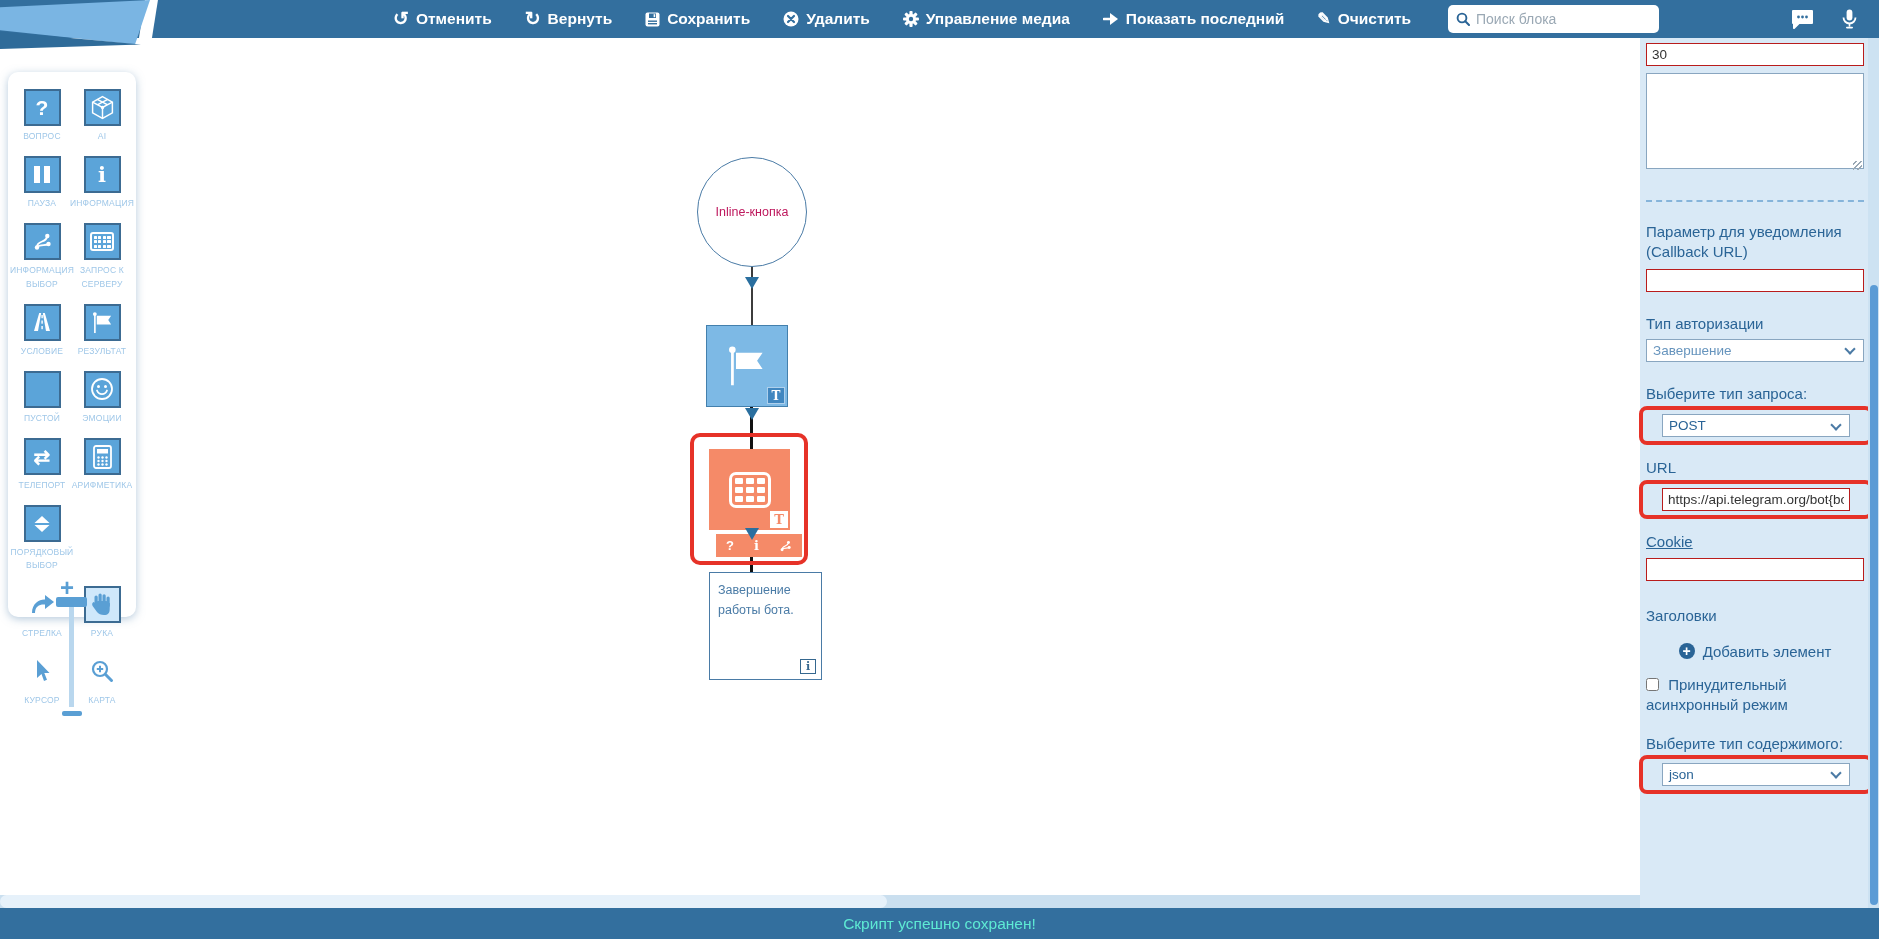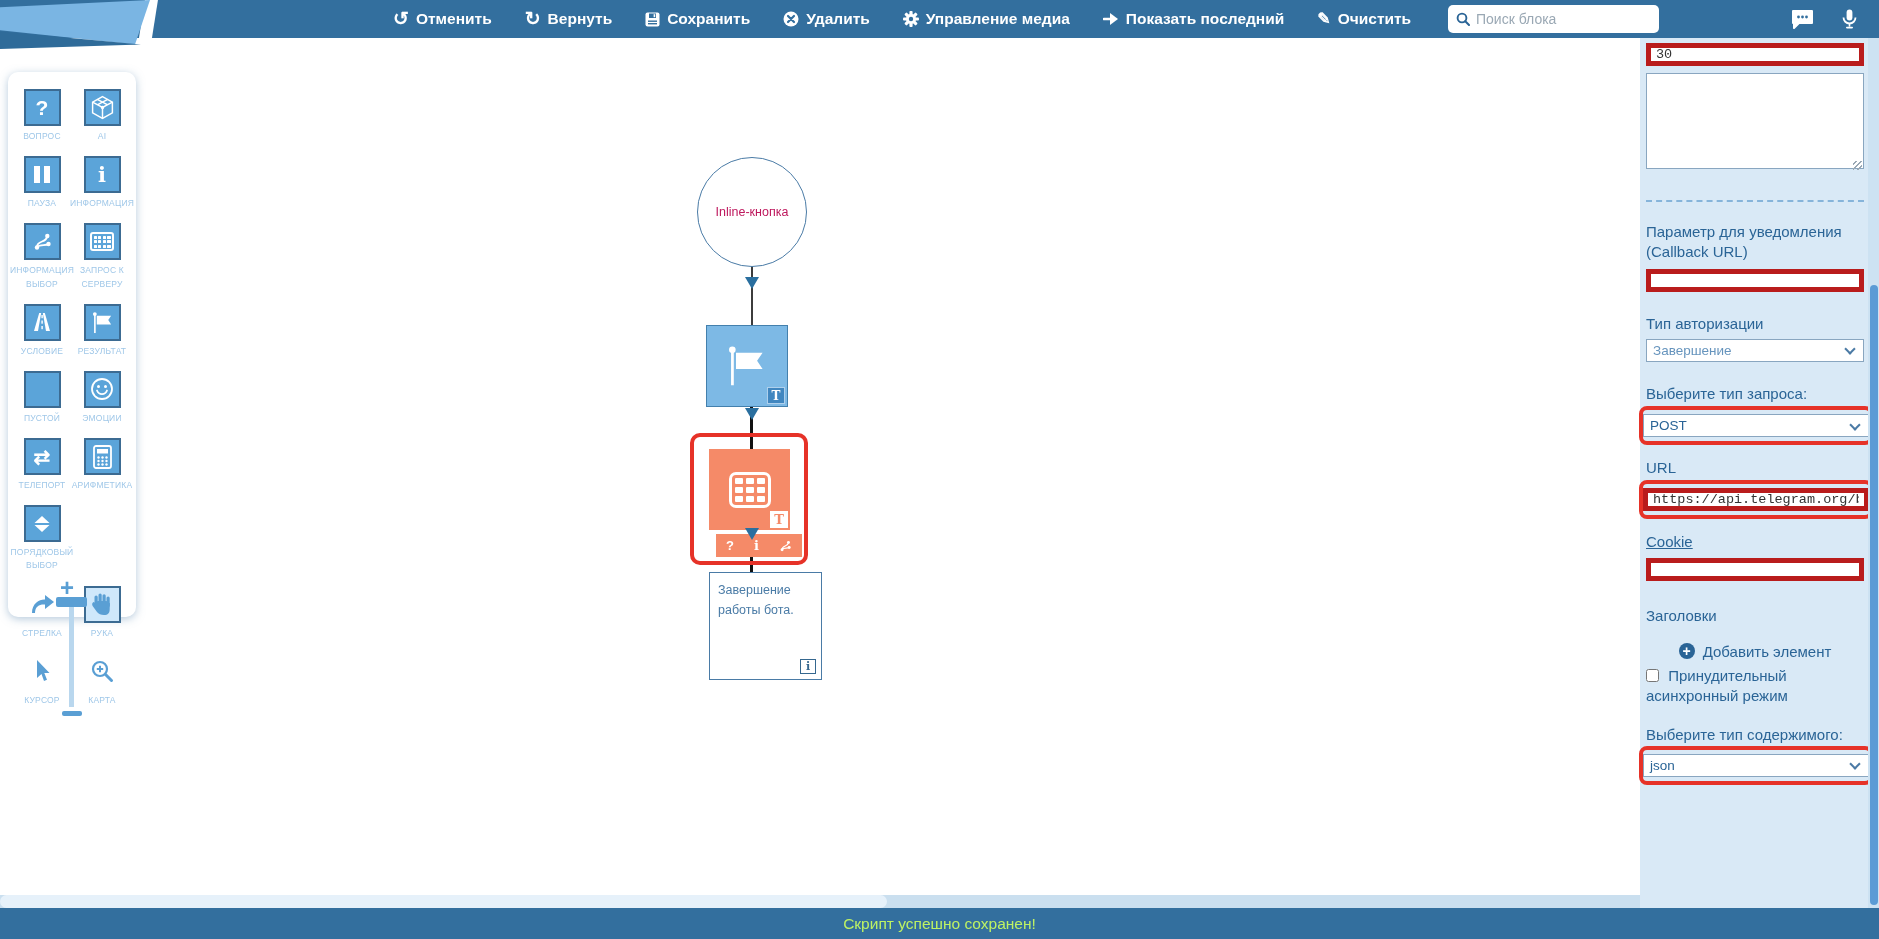--- a/index.html
+++ b/index.html
@@ -56,40 +56,40 @@
   .mini-bar { position:absolute; left:716px; top:534px; width:86px; height:23px; background:#f58a68; display:flex; align-items:center; justify-content:space-around; color:#fff; z-index:5; }
   .mini-q { font-weight:bold; font-size:13px; cursor:pointer; }
   .mini-i { font-family:"DejaVu Serif","Liberation Serif",serif; font-weight:bold; font-size:13px; cursor:pointer; }
   .note { position:absolute; left:709px; top:572px; width:113px; height:108px; background:#fff; border:1px solid #4a7ba6; padding:7px 8px; font-size:12.5px; color:#4a7ba6; line-height:1.6; cursor:pointer; z-index:2; }
   .note-i { position:absolute; right:5px; bottom:5px; width:16px; height:15px; border:1.5px solid #35678f; color:#35678f; background:#fff; font-family:"DejaVu Serif","Liberation Serif",serif; font-weight:bold; font-size:11px; display:flex; align-items:center; justify-content:center; }
 
   
   .sidebar { position:absolute; left:1640px; top:38px; width:239px; height:870px; background:#d9e9f6; z-index:8; color:#2a6496; }
   .sb-content { position:absolute; left:6px; right:15px; top:0; }
   .sb-label { font-size:15px; line-height:1.35; margin-top:22px; }
-  .sb-input { width:100%; height:23px; border:5px solid #b91c1c; background:#fff; font-size:13.5px; padding:0 5px; color:#333; outline:none; font-family:Liberation Mono, monospace; }
+  .sb-input { width:100%; height:23px; border:1px solid #b91c1c; background:#fff; font-size:13.5px; padding:0 5px; color:#333; outline:none; font-family:Liberation Sans, sans-serif; }
   .sb-ta-wrap { position:relative; margin-top:7px; }
   .sb-ta { width:100%; height:96px; border:1px solid #89a6c0; background:#fff; resize:none; outline:none; }
   .ta-grip { position:absolute; right:2px; bottom:3px; width:9px; height:9px; background:repeating-linear-gradient(135deg, transparent 0 2px, #9aa8b4 2px 3.5px); pointer-events:none; }
   .sb-divider { border-top:2px dashed #86b4da; margin-top:27px; }
   .sb-select { position:relative; background:#fff; border:1px solid #89a6c0; height:23px; display:flex; align-items:center; padding:0 22px 0 6px; font-size:13.5px; color:#2a6496; cursor:pointer; }
   .sb-select .chev { position:absolute; right:9px; top:5.5px; width:8px; height:8px; border-right:2px solid #4b7aa5; border-bottom:2px solid #4b7aa5; transform:rotate(45deg); }
   .sb-select.dim { color:#6694bd; }
-  .red-box { border:4px solid #e63228; border-radius:8px; padding:4px 0; margin:2px -9px 0 -7px; }
+  .red-box { border:4px solid #e63228; border-radius:8px; padding:4px 19px; margin:2px -9px 0 -7px; }
   .add-row { display:flex; align-items:center; justify-content:center; gap:8px; margin-top:17px; font-size:15px; cursor:pointer; }
   .add-plus { width:16px; height:16px; border-radius:50%; background:#2a6496; color:#fff; font-size:14px; font-weight:bold; display:flex; align-items:center; justify-content:center; line-height:0; }
-  .cb-row { display:block; margin-top:6px; font-size:15px; line-height:1.35; cursor:pointer; }
+  .cb-row { display:block; margin-top:15px; font-size:15px; line-height:1.35; cursor:pointer; }
   .cb-row input { width:13px; height:13px; vertical-align:-1px; margin-right:5px; }
   .v-scroll { position:absolute; right:0; top:0; width:11px; height:870px; background:#cde2f2; }
   .v-thumb { position:absolute; left:1.5px; width:8px; top:247px; height:620px; background:#5b9bd5; border-radius:5px; cursor:grab; }
 
   
   .h-scroll { position:absolute; left:0; top:895px; width:1640px; height:13px; background:#cadfef; z-index:9; }
   .h-thumb { position:absolute; left:0; top:0; width:887px; height:13px; background:#e6f1fa; border-radius:7px; cursor:grab; }
-  .statusbar { position:absolute; left:0; top:908px; width:1879px; height:31px; background:#336f9e; color:#bef264; display:flex; align-items:center; justify-content:center; font-size:15.5px; z-index:20; }
+  .statusbar { position:absolute; left:0; top:908px; width:1879px; height:31px; background:#336f9e; color:#5eead4; display:flex; align-items:center; justify-content:center; font-size:15.5px; z-index:20; }
 
   svg { display:block; }
 </style>
 </head>
 <body>
 
 <div class="toolbar">
   <div class="tb-buttons">
     <div class="tb-btn">
       <span class="tb-glyph">↺</span>

